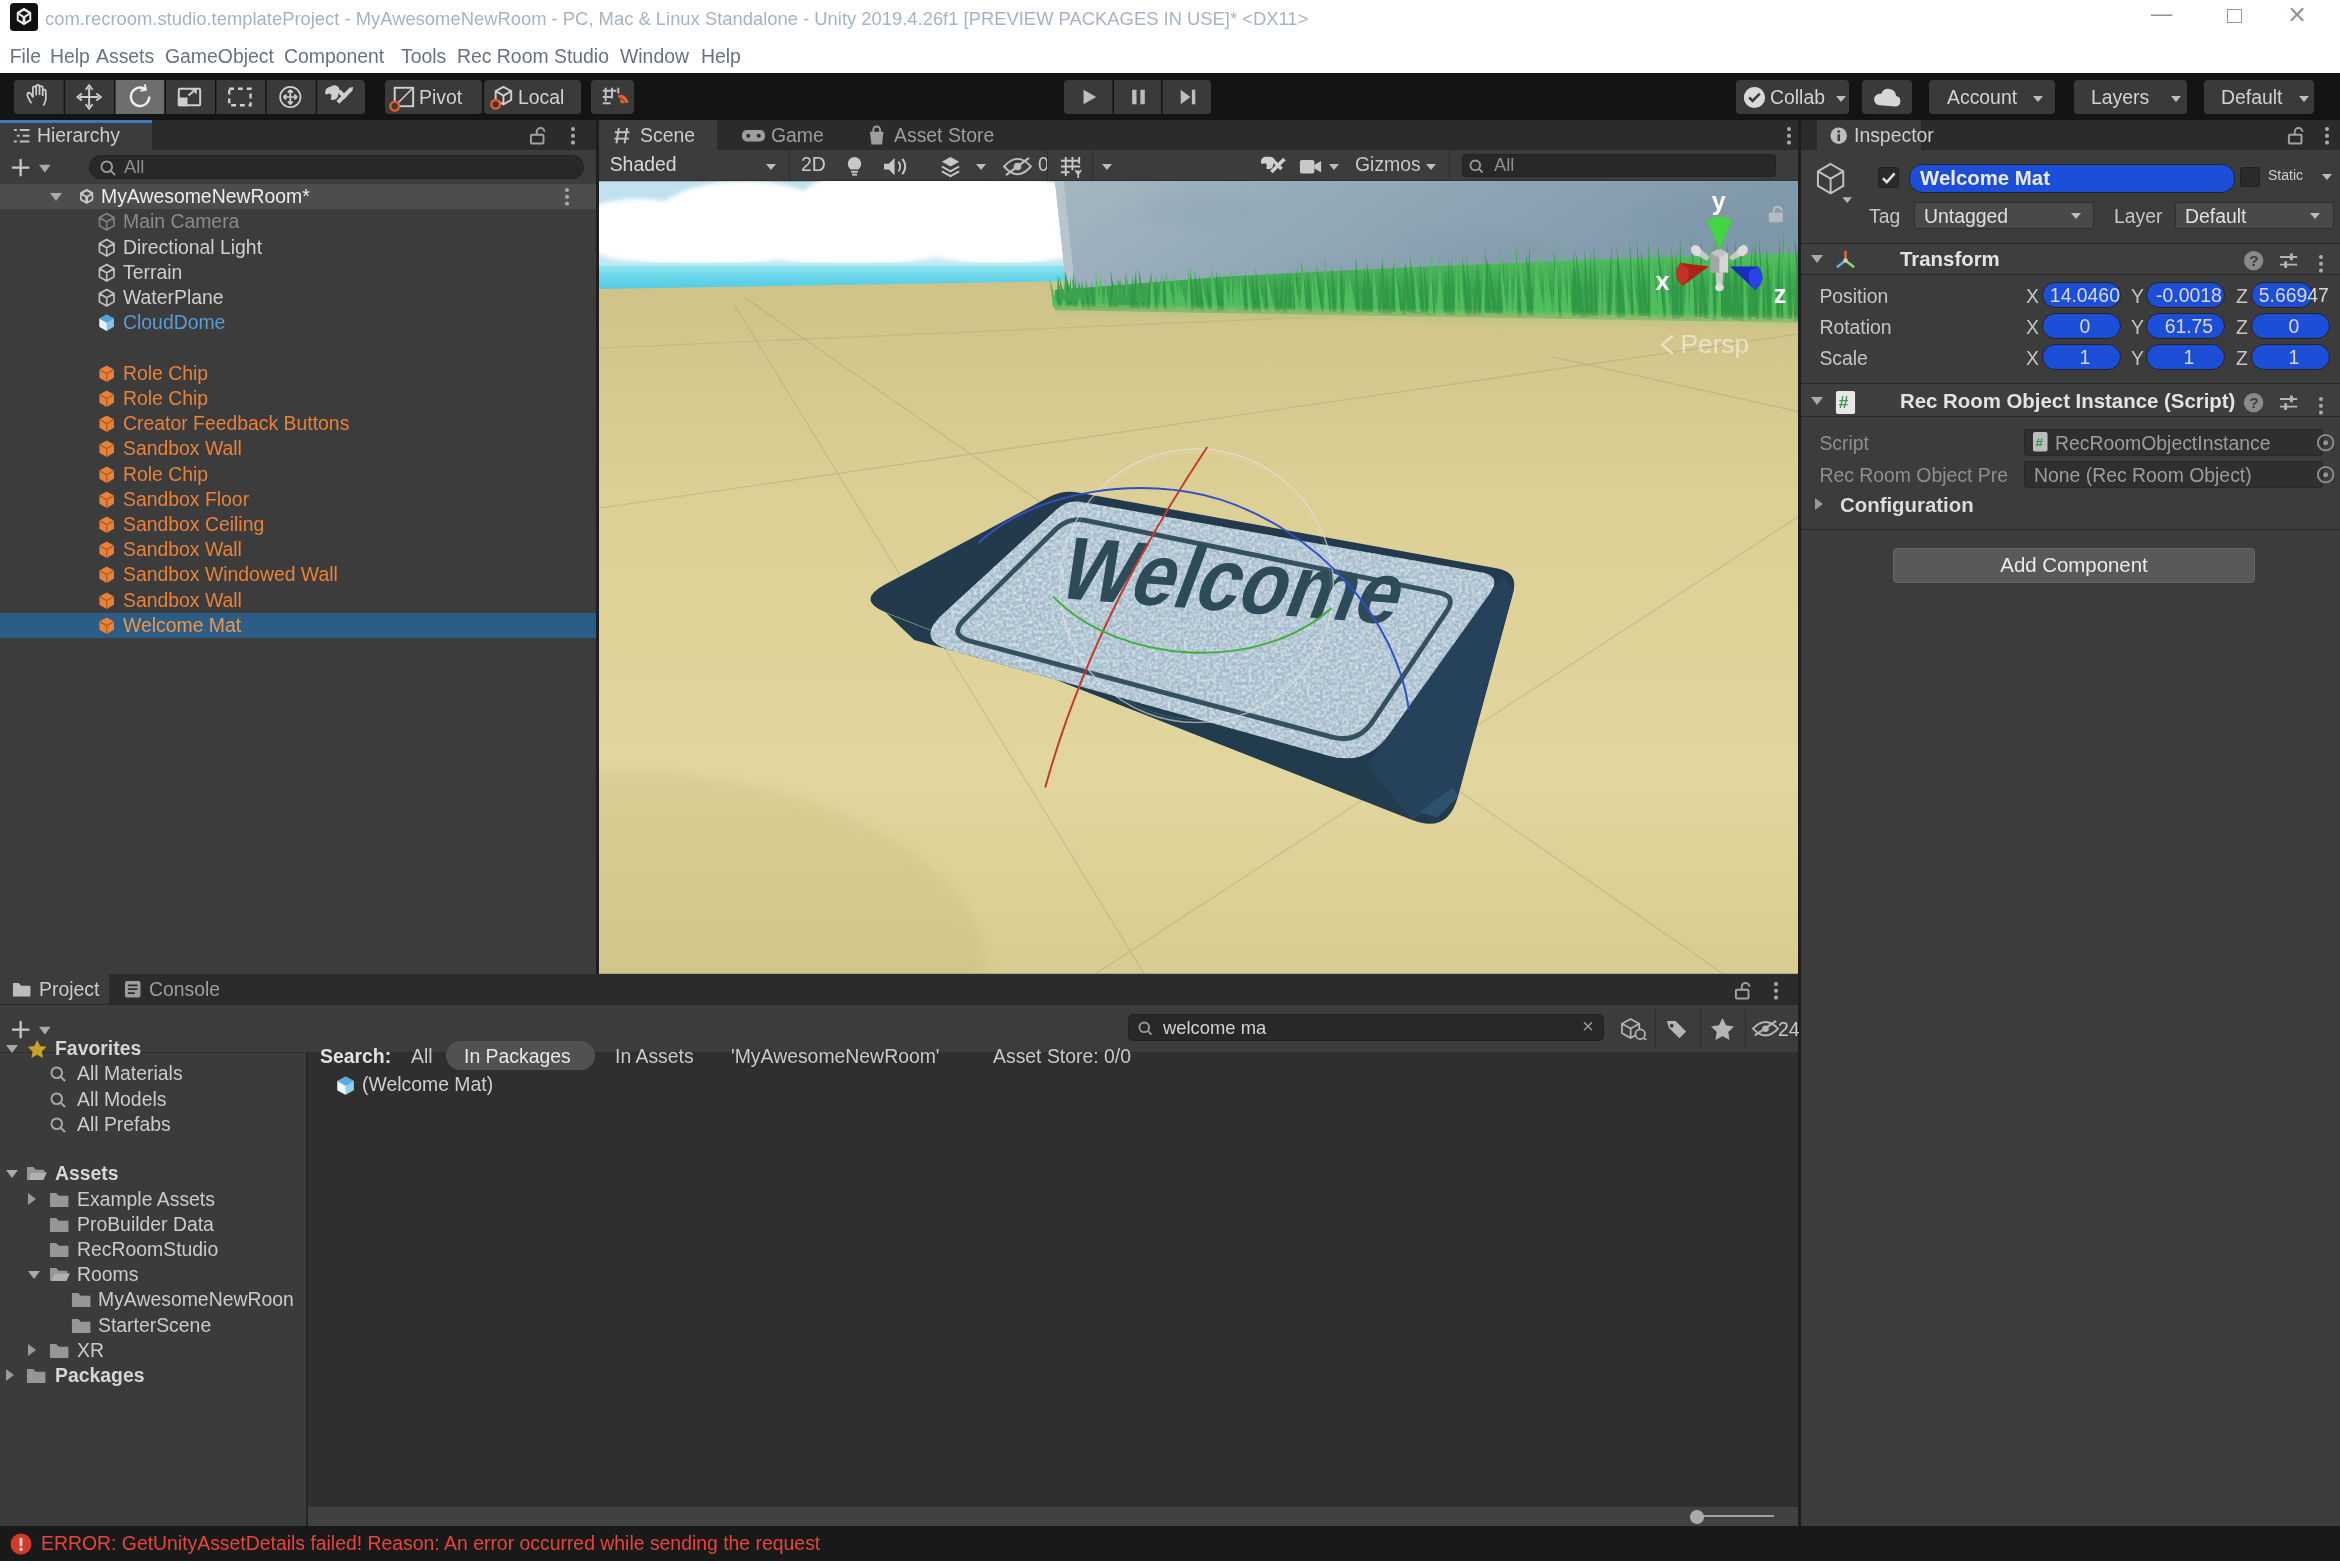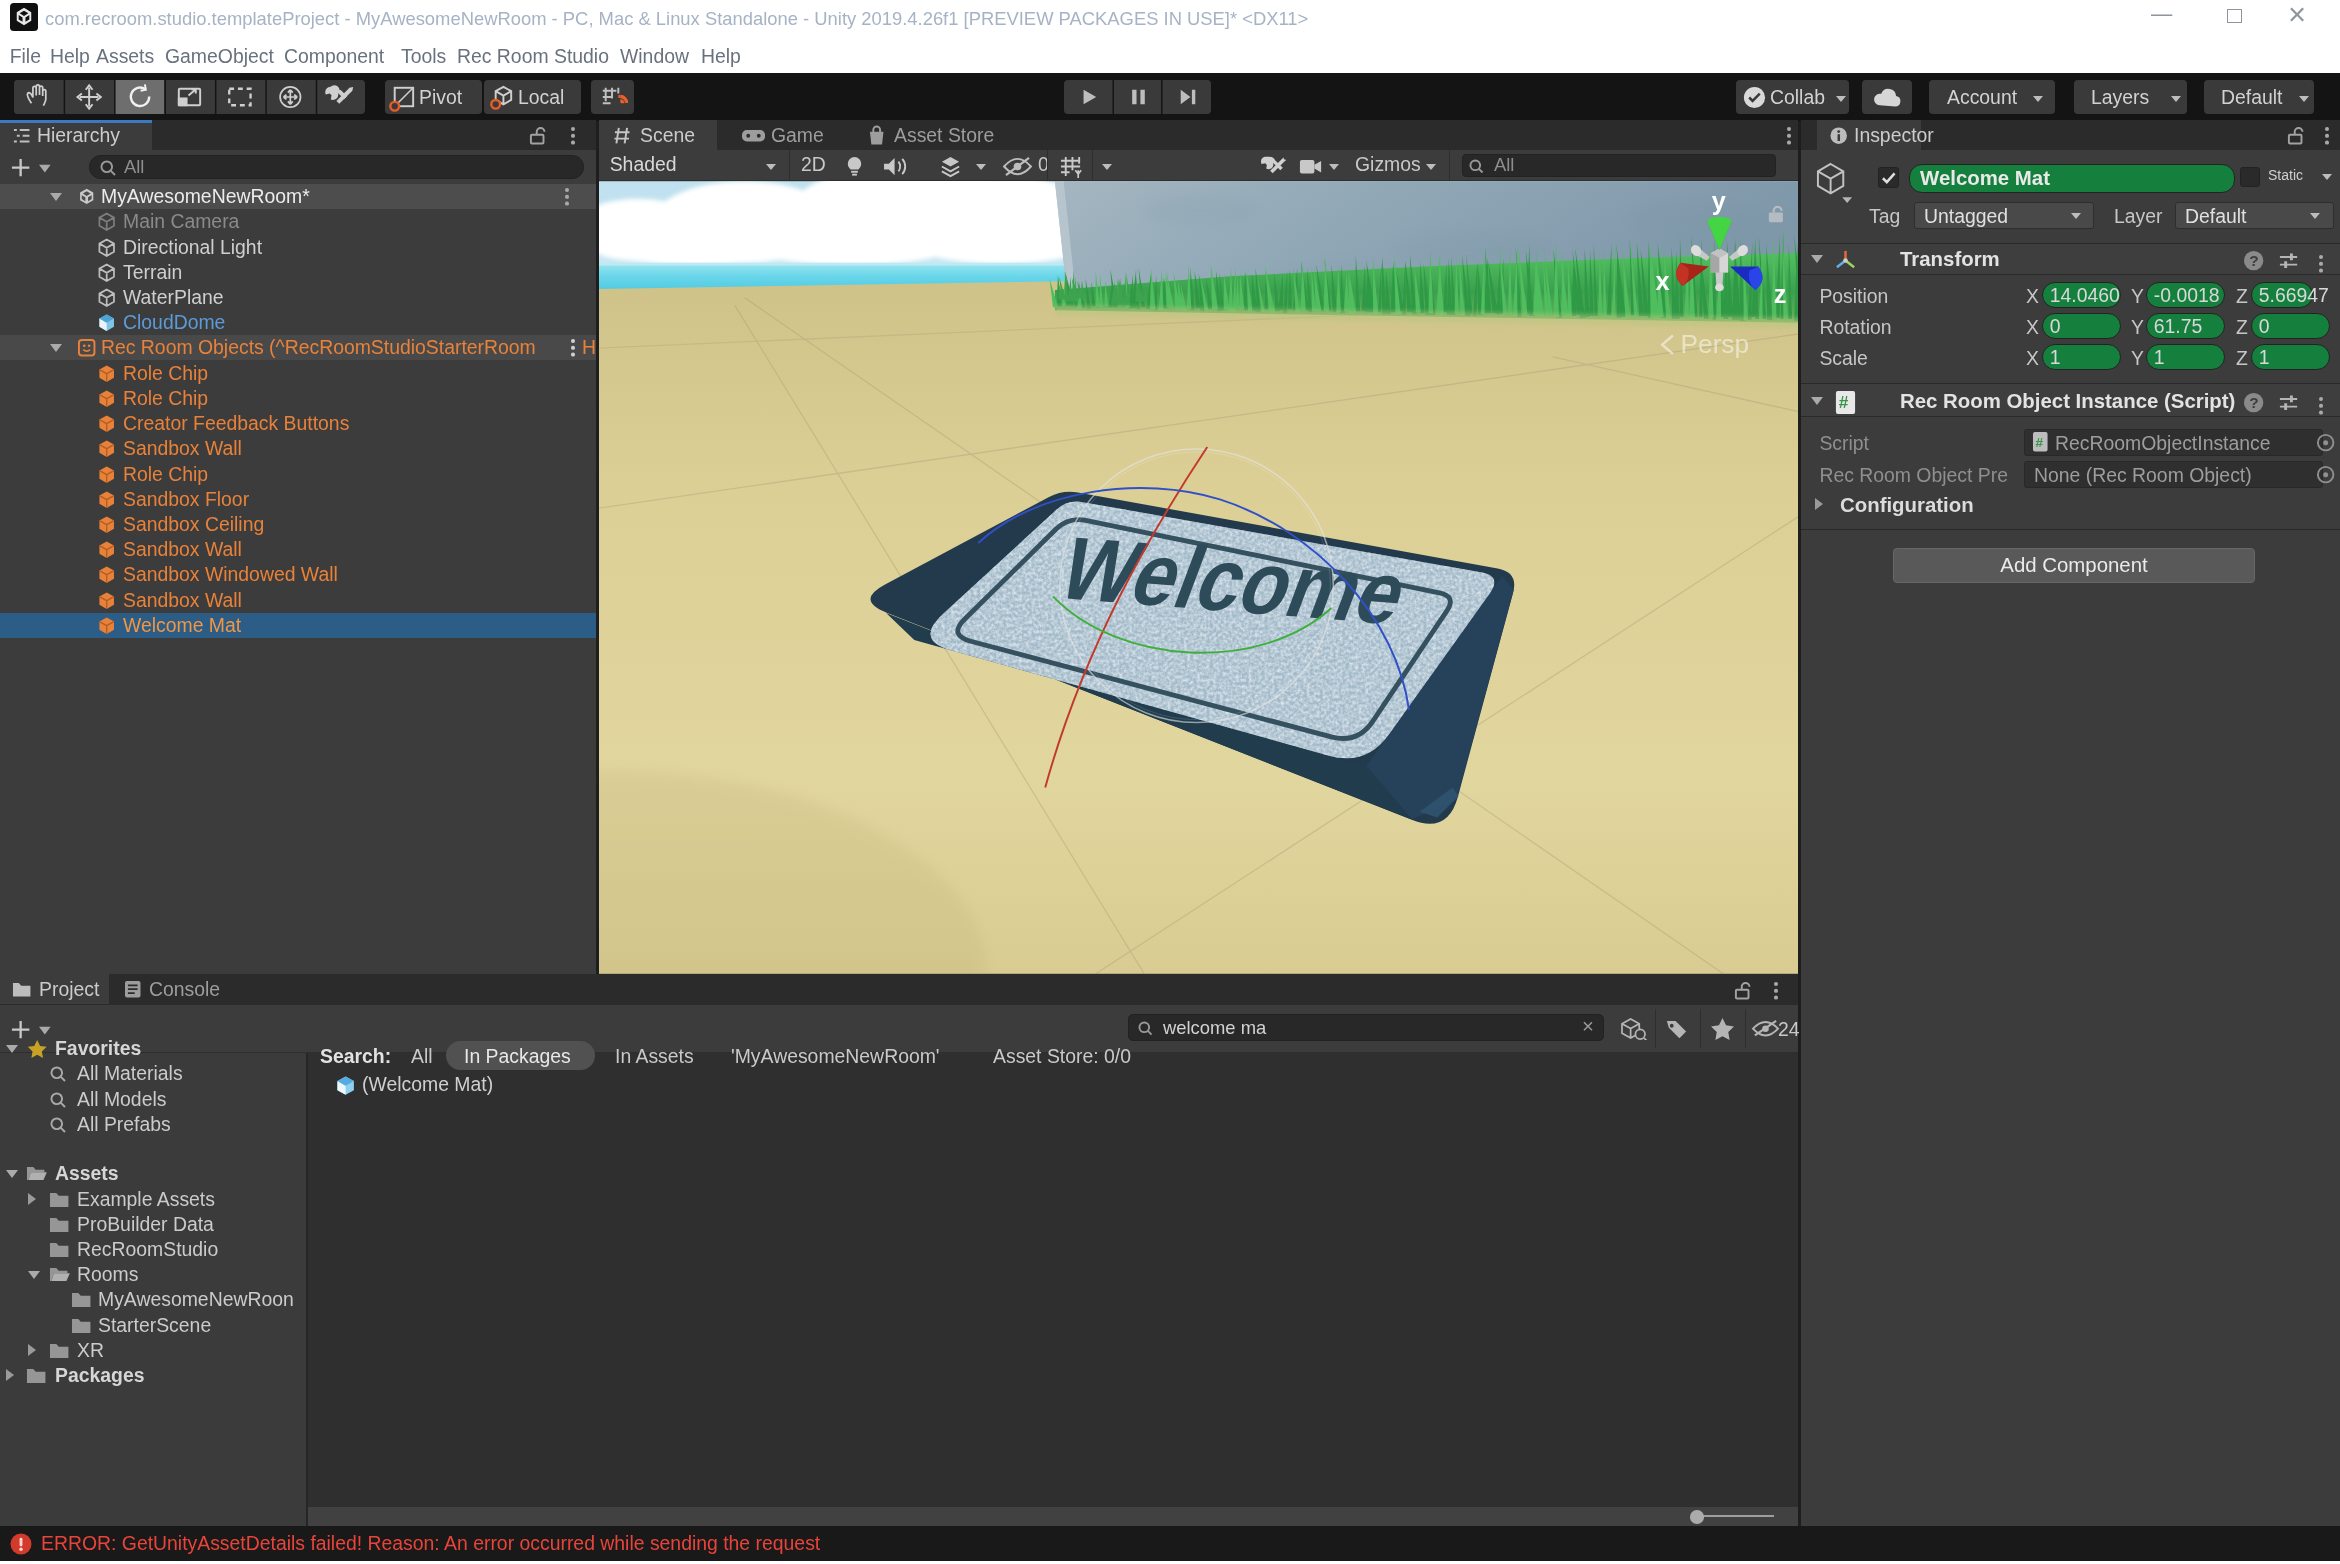--- a/index.html
+++ b/index.html
@@ -23,21 +23,21 @@
 .tab { position:absolute; top:0; height:30px; background:#3c3c3c; color:#cccccc; font-size:19.4px; line-height:30px; white-space:nowrap; }
 .tab.inactive { background:#2b2b2b; color:#9d9d9d; }
 .ptools { position:absolute; background:#3c3c3c; }
 .vdots { position:absolute; width:3.9px; height:3.9px; border-radius:1.9px; background:#a9a9a9; box-shadow:0 6.8px 0 #a9a9a9, 0 13.6px 0 #a9a9a9; }
 .searchfield { position:absolute; background:#282828; border:1px solid #222222; border-radius:11.6px; color:#8f8f8f; font-size:18.4px; }
 .row { position:absolute; left:0; height:25px; font-size:19.4px; color:#d0d0d0; line-height:25px; white-space:nowrap; }
 .tri-d { display:inline-block; width:0; height:0; border-left:6.8px solid transparent; border-right:6.8px solid transparent; border-top:8.7px solid #aaaaaa; }
 .tri-r { display:inline-block; width:0; height:0; border-top:6.8px solid transparent; border-bottom:6.8px solid transparent; border-left:8.7px solid #9a9a9a; }
 .orange { color:#e8823a; }
 
-.ifield { position:absolute; background:#15803d; border:1px solid #232323; border-radius:13px; color:#d8d8d8; font-size:19.4px; }
+.ifield { position:absolute; background:#1d4ed8; border:1px solid #232323; border-radius:13px; color:#d8d8d8; font-size:19.4px;text-align:center; }
 .idrop { position:absolute; background:#494949; border:1px solid #2e2e2e; border-radius:2.9px; color:#dddddd; font-size:19.4px; }
 .ilabel { position:absolute; color:#c6c6c6; font-size:19.4px; }
 .ilabel.dim { color:#8f8f8f; }
 .sep { position:absolute; left:0; width:540px; height:1px; background:#292929; }
 </style>
 </head>
 <body>
 <div id="stage">
 
 <div id="titlebar" class="abs">
@@ -243,32 +243,20 @@
         </svg>
         <span class="abs" style="left:123px;color:#cfcfcf">WaterPlane</span>
       </div>
   <div class="row" style="top:190px;width:596px;">
         <svg class="abs" style="left:97px;top:2.9px" width="19.4" height="19.4" viewBox="0 0 20 20">
           <path d="M10 1.5 l7.5 4.3 v8.4 L10 18.5 l-7.5-4.3 V5.8 Z" fill="#7ec5e8"></path>
           <path d="M2.5 5.8 L10 10 v8.5 L2.5 14.1 Z" fill="#e9f4fa"></path>
           <path d="M10 1.5 l-7.5 4.3 L10 10 l7.5-4.2 Z" fill="#4da3d4"></path>
         </svg>
         <span class="abs" style="left:123px;color:#5c9bd8">CloudDome</span>
-      </div>
-  <div class="row" style="top:215px;width:596px;background:#494949;">
-        <span class="tri-d abs" style="left:50px;top:8.7px"></span>
-        <svg class="abs" style="left:77px;top:2.9px" width="19.4" height="19.4" viewBox="0 0 20 20">
-          <rect x="2" y="2" width="16" height="16" rx="3" fill="none" stroke="#e8823a" stroke-width="2"></rect>
-          <circle cx="7.5" cy="8" r="1.4" fill="#e8823a"></circle>
-          <circle cx="12.5" cy="8" r="1.4" fill="#e8823a"></circle>
-          <path d="M6.5 12 q3.5 3 7 0" stroke="#e8823a" stroke-width="1.6" fill="none"></path>
-        </svg>
-        <span class="abs orange" style="left:101px;width:468px;overflow:hidden">Rec Room Objects (^RecRoomStudioStarterRoom</span>
-        <span class="vdots" style="left:571px;top:3.9px;background:#d0d0d0;box-shadow:0 6.8px 0 #d0d0d0, 0 13.6px 0 #d0d0d0"></span>
-        <span class="abs orange" style="left:582px;width:13.6px;overflow:hidden">H</span>
       </div>
   <div class="row" style="top:241px;width:596px;">
         <svg class="abs" style="left:97px;top:2.9px" width="19.4" height="19.4" viewBox="0 0 20 20">
           <path d="M10 1.5 l7.5 4.3 v8.4 L10 18.5 l-7.5-4.3 V5.8 Z" fill="#e8823a"></path>
           <g fill="none" stroke="#b45f20" stroke-width="1.4">
             <path d="M2.5 5.8 L10 10 l7.5-4.2 M10 10 v8.5"></path>
           </g>
         </svg>
         <span class="abs" style="left:123px;color:#e8823a">Role Chip</span>
       </div>

